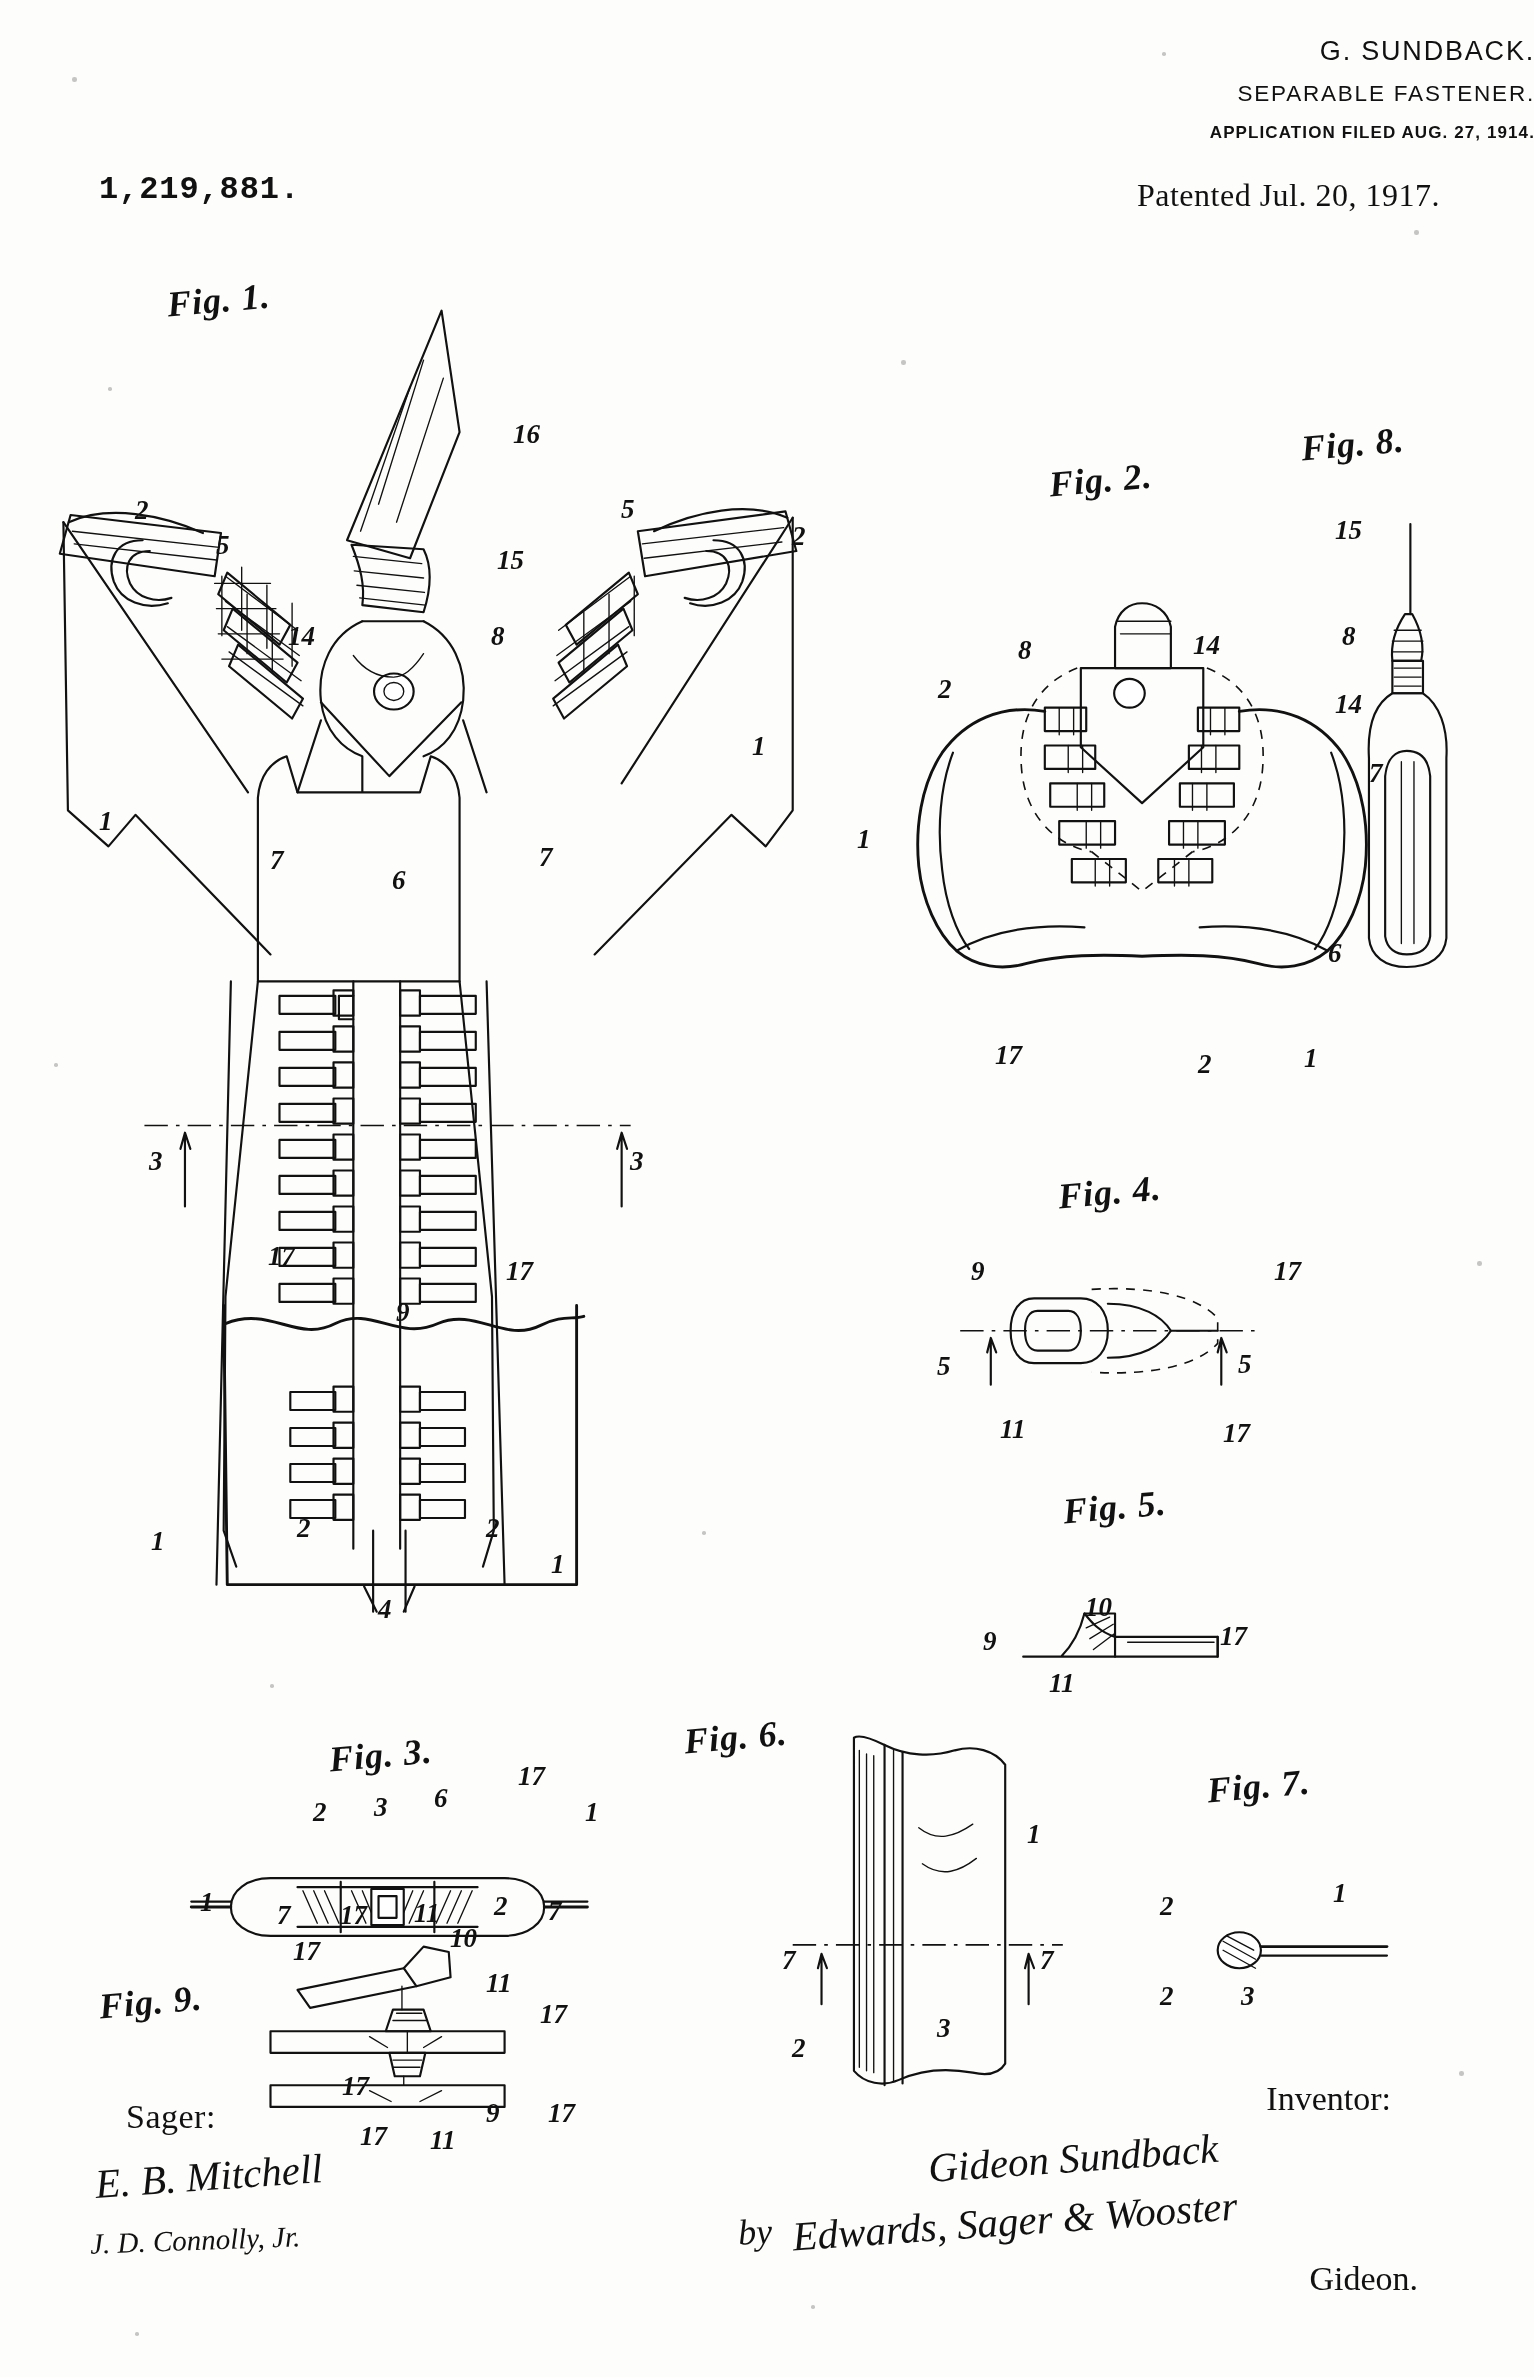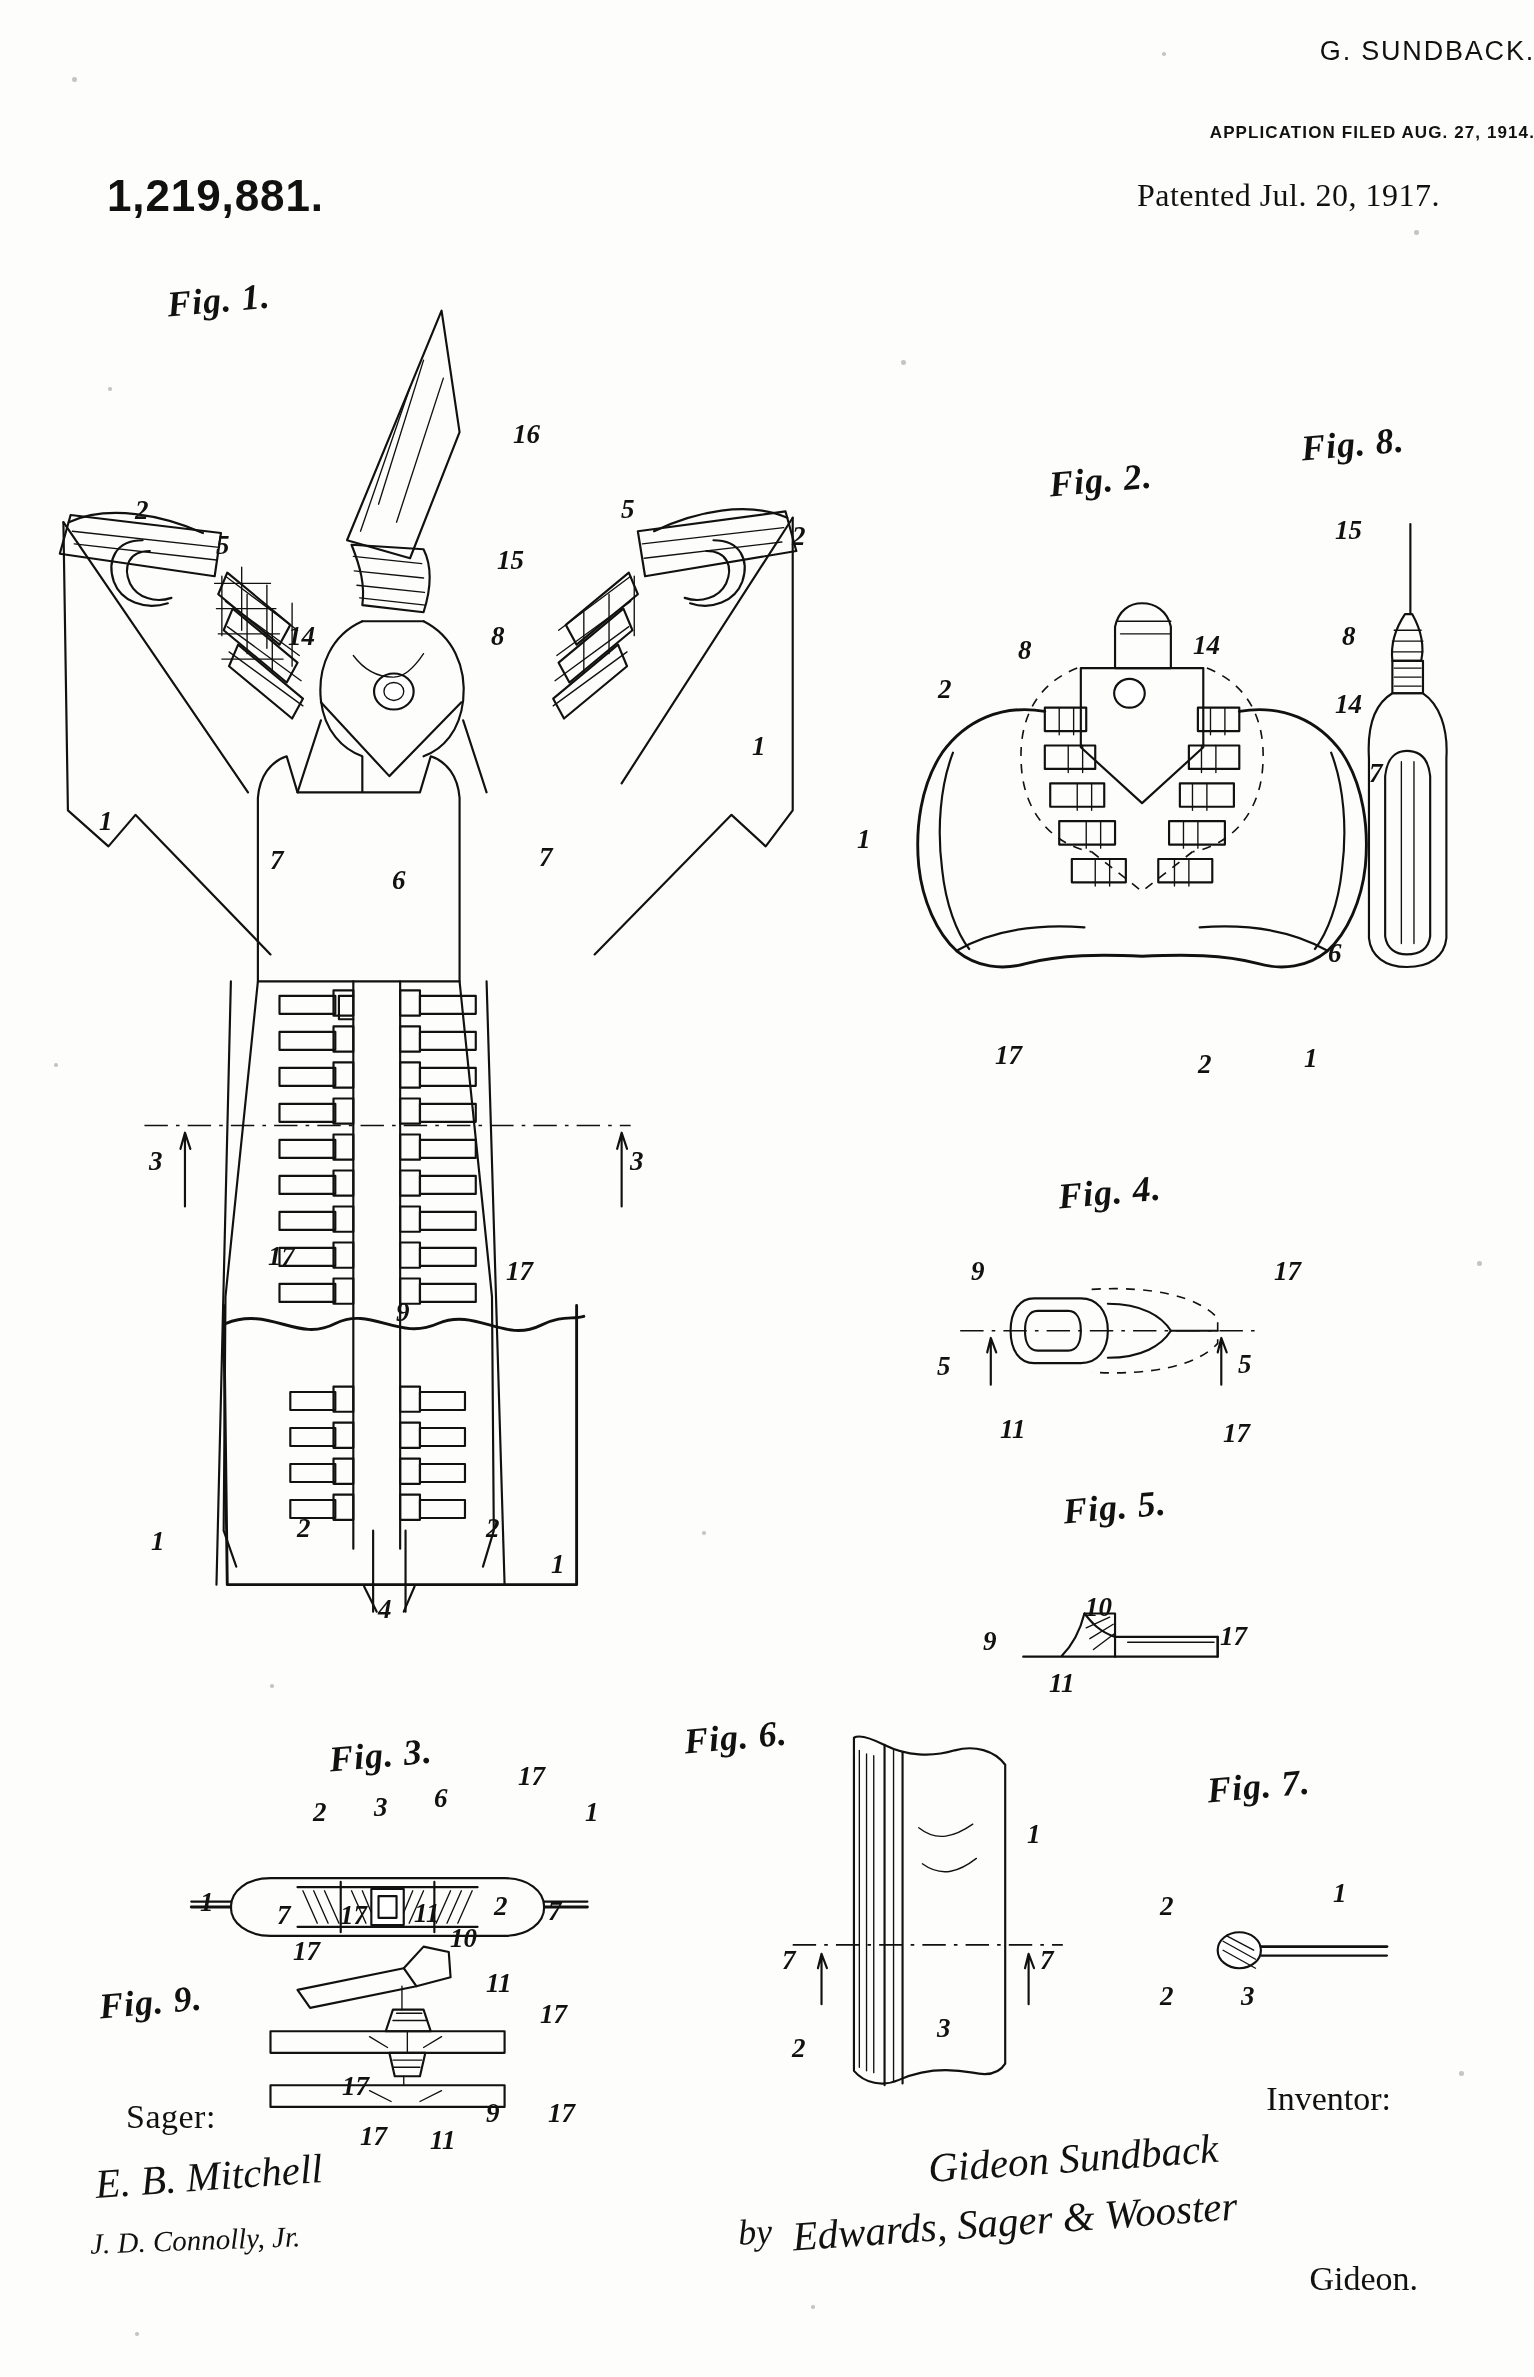--- a/index.html
+++ b/index.html
@@ -45,25 +45,24 @@
   #hdr-filed {
     top: 123px;
     font-size: 17px;
     font-weight: bold;
     letter-spacing: 1.1px;
   }
   #patnum {
     position: absolute;
     left: 99px;
     top: 171px;
-    font-family: Liberation Sans, sans-serif;
-    font-size: 44px;
+    font-family: Liberation Mono, monospace;
+    font-size: 32px;
     font-weight: bold;
     letter-spacing: 0.9px;
-    margin-left: 8px;
   }
   #patdate {
     position: absolute;
     right: 95px;
     top: 177px;
     font-family: "Liberation Serif", serif;
     font-size: 32px;
     letter-spacing: 0.5px;
   }
 
@@ -125,20 +124,21 @@
   .dash { fill: none; stroke: #111; stroke-width: 1.8; stroke-dasharray: 10 9; }
   .ctr { fill: none; stroke: #111; stroke-width: 1.8; stroke-dasharray: 26 9 4 9; }
   .fillw { fill: #ffffff; stroke: #111; stroke-width: 2.4; stroke-linejoin: round; }
 </style>
 </head>
 <body>
 
 <div id="page">
 
   <div class="hdr" id="hdr-author">G. SUNDBACK.</div>
+  <div class="hdr" id="hdr-title">SEPARABLE FASTENER.</div>
   <div class="hdr" id="hdr-filed">APPLICATION FILED AUG. 27, 1914.</div>
   <div id="patnum">1,219,881.</div>
   <div id="patdate">Patented Jul. 20, 1917.</div>
 
   <svg width="1535" height="2377" viewBox="0 0 1704 2640">
 
     <g>
 
       <path class="ln" d="M385 600 L490 345 L510 480 L455 620 Z"></path>
       <path class="ln-t" d="M420 560 L470 400 M440 580 L492 420 M400 590 L455 430"></path>

